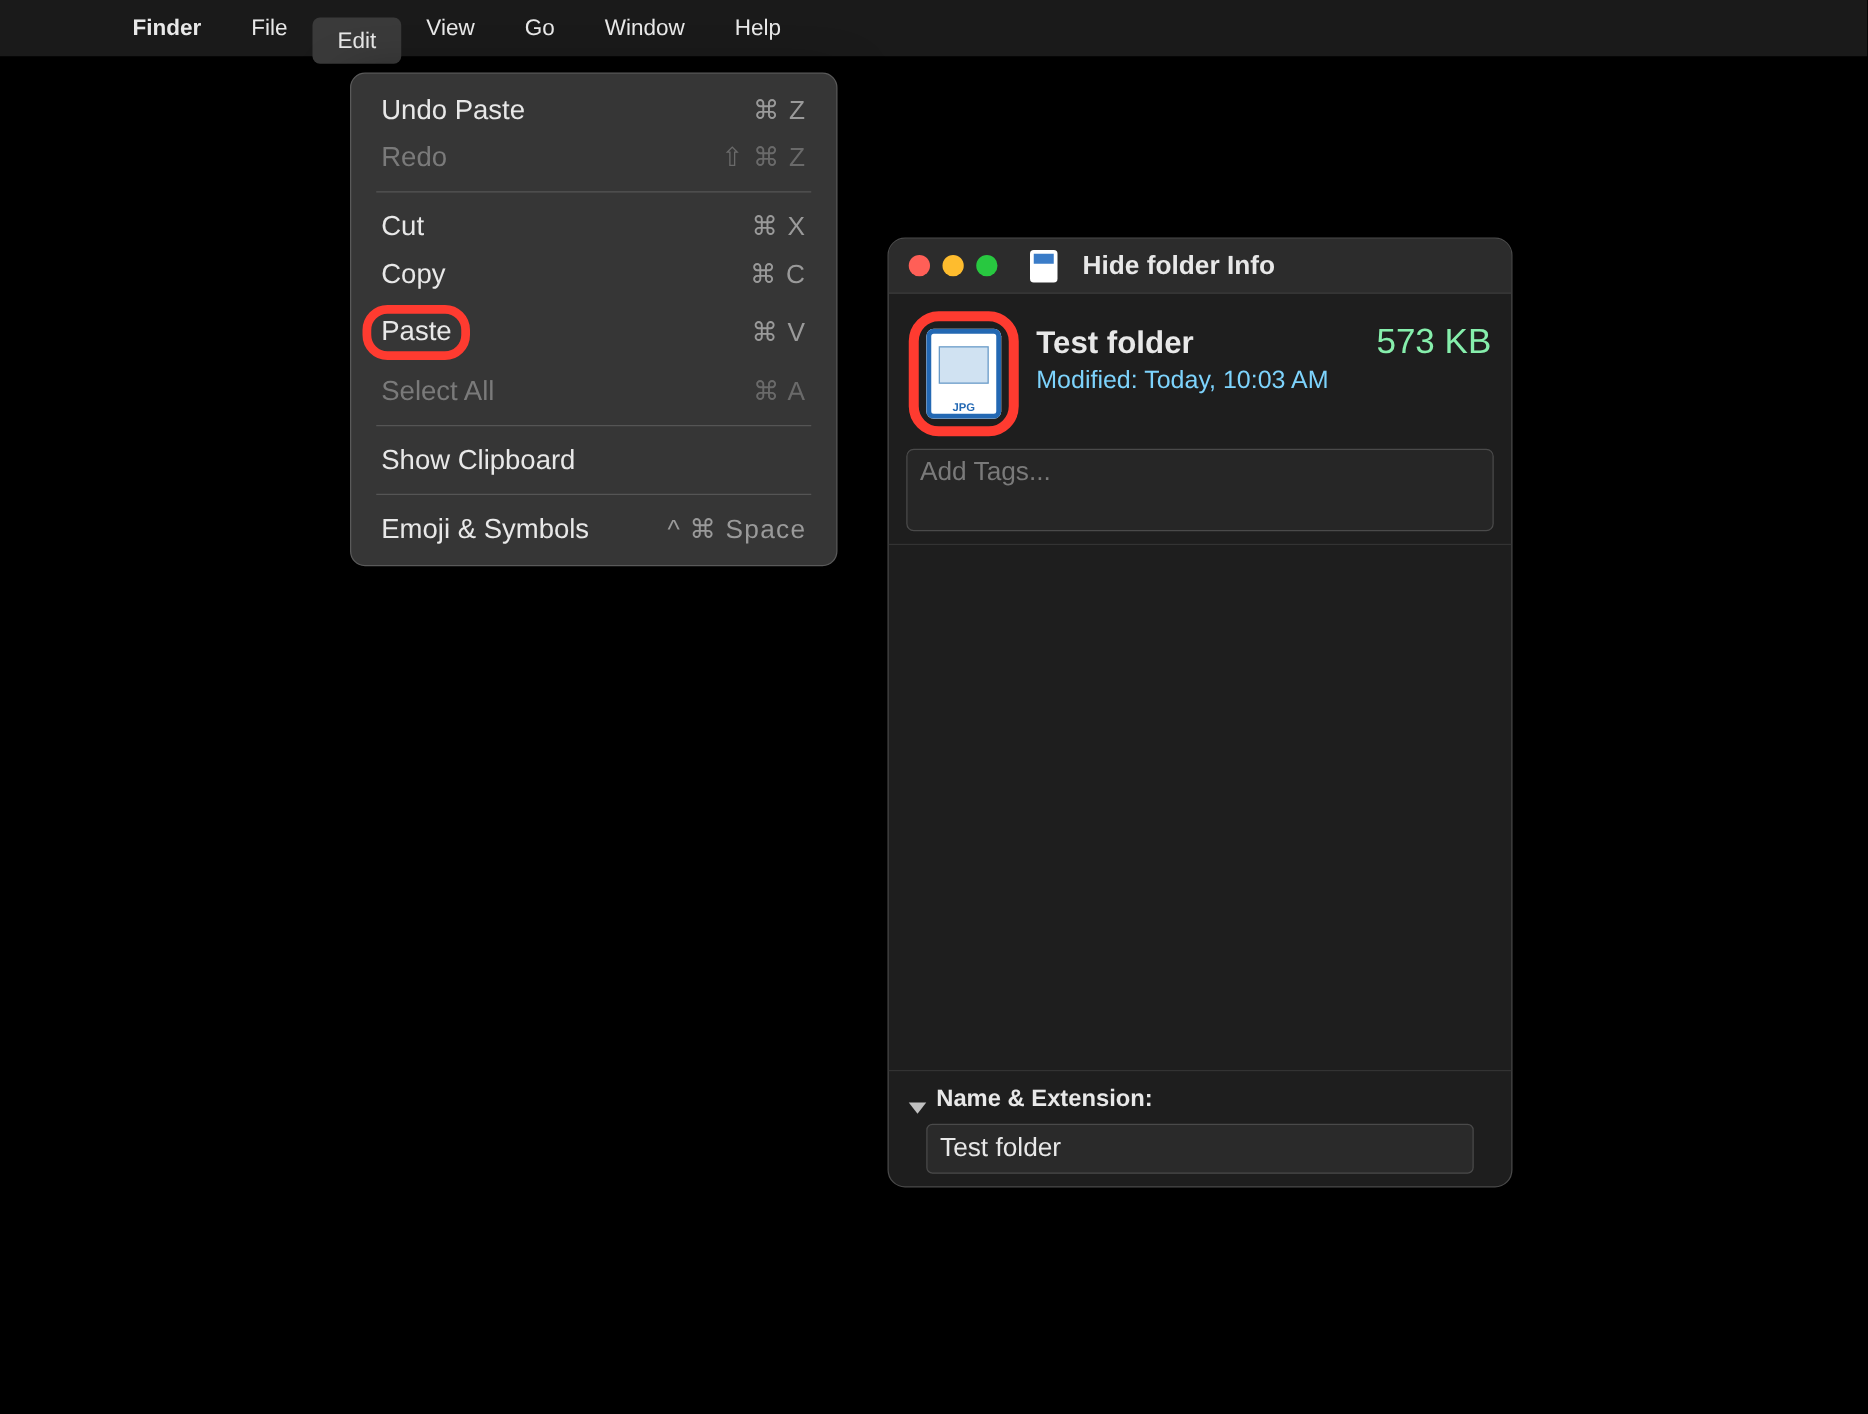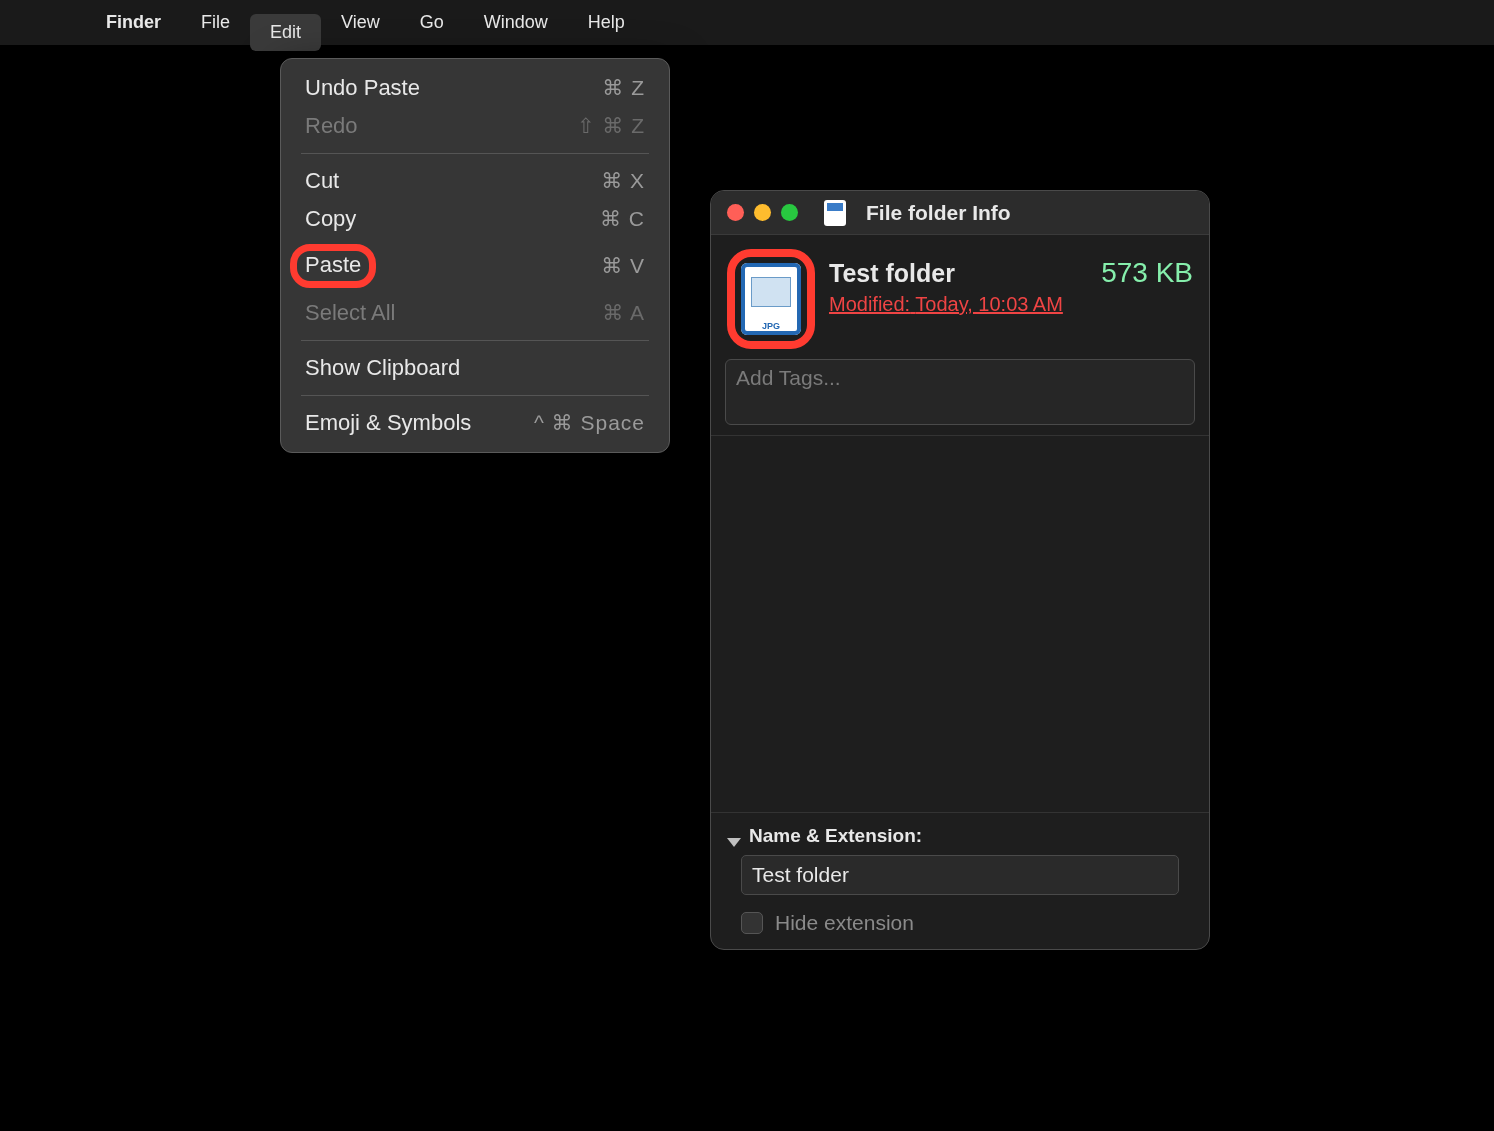--- a/index.html
+++ b/index.html
@@ -160,21 +160,21 @@
     border:1px solid #6a9bc8;
   }
   .info-head-text { flex: 1; padding-top: 8px; }
   .info-head-row1 {
     display: flex;
     justify-content: space-between;
     align-items: baseline;
   }
   .info-name { font-size: 25px; font-weight: 700; }
   .info-size { font-size: 28px; color: #86efac; }
-  .info-mod { font-size: 20px; color: #ef4444; margin-top: 4px; text-decoration: underline; }
+  .info-mod { font-size: 20px; color: #7dd3fc; margin-top: 4px; }
 
   .tags-field {
     margin: 4px 14px 10px 14px;
     height: 66px;
     background: #262626;
     border: 1px solid #4a4a4a;
     border-radius: 6px;
     padding: 6px 10px;
     font-size: 21px;
     color: #7a7a7a;
@@ -288,21 +288,21 @@
     <span class="shortcut">^ ⌘ Space</span>
   </div>
 </div>
 
 <div class="info-window">
   <div class="titlebar">
     <div class="traffic red"></div>
     <div class="traffic yellow"></div>
     <div class="traffic green"></div>
     <div class="titlebar-icon"></div>
-    <div class="titlebar-title">File folder Info</div>
+    <div class="titlebar-title">Hide folder Info</div>
   </div>
 
   <div class="info-head">
     <div class="bigicon-ring">
       <div class="bigicon"></div>
     </div>
     <div class="info-head-text">
       <div class="info-head-row1">
         <span class="info-name">Test folder</span>
         <span class="info-size">573 KB</span>
@@ -323,17 +323,13 @@
 
   <div class="section-header">
     <div class="chev"></div>
     <span>Name &amp; Extension:</span>
   </div>
 
   <div class="name-input">
     <span>Test folder</span>
   </div>
 
-  <div class="hide-ext">
-    <div class="checkbox"></div>
-    <span>Hide extension</span>
-  </div>
 </div>
 
 </body></html>

